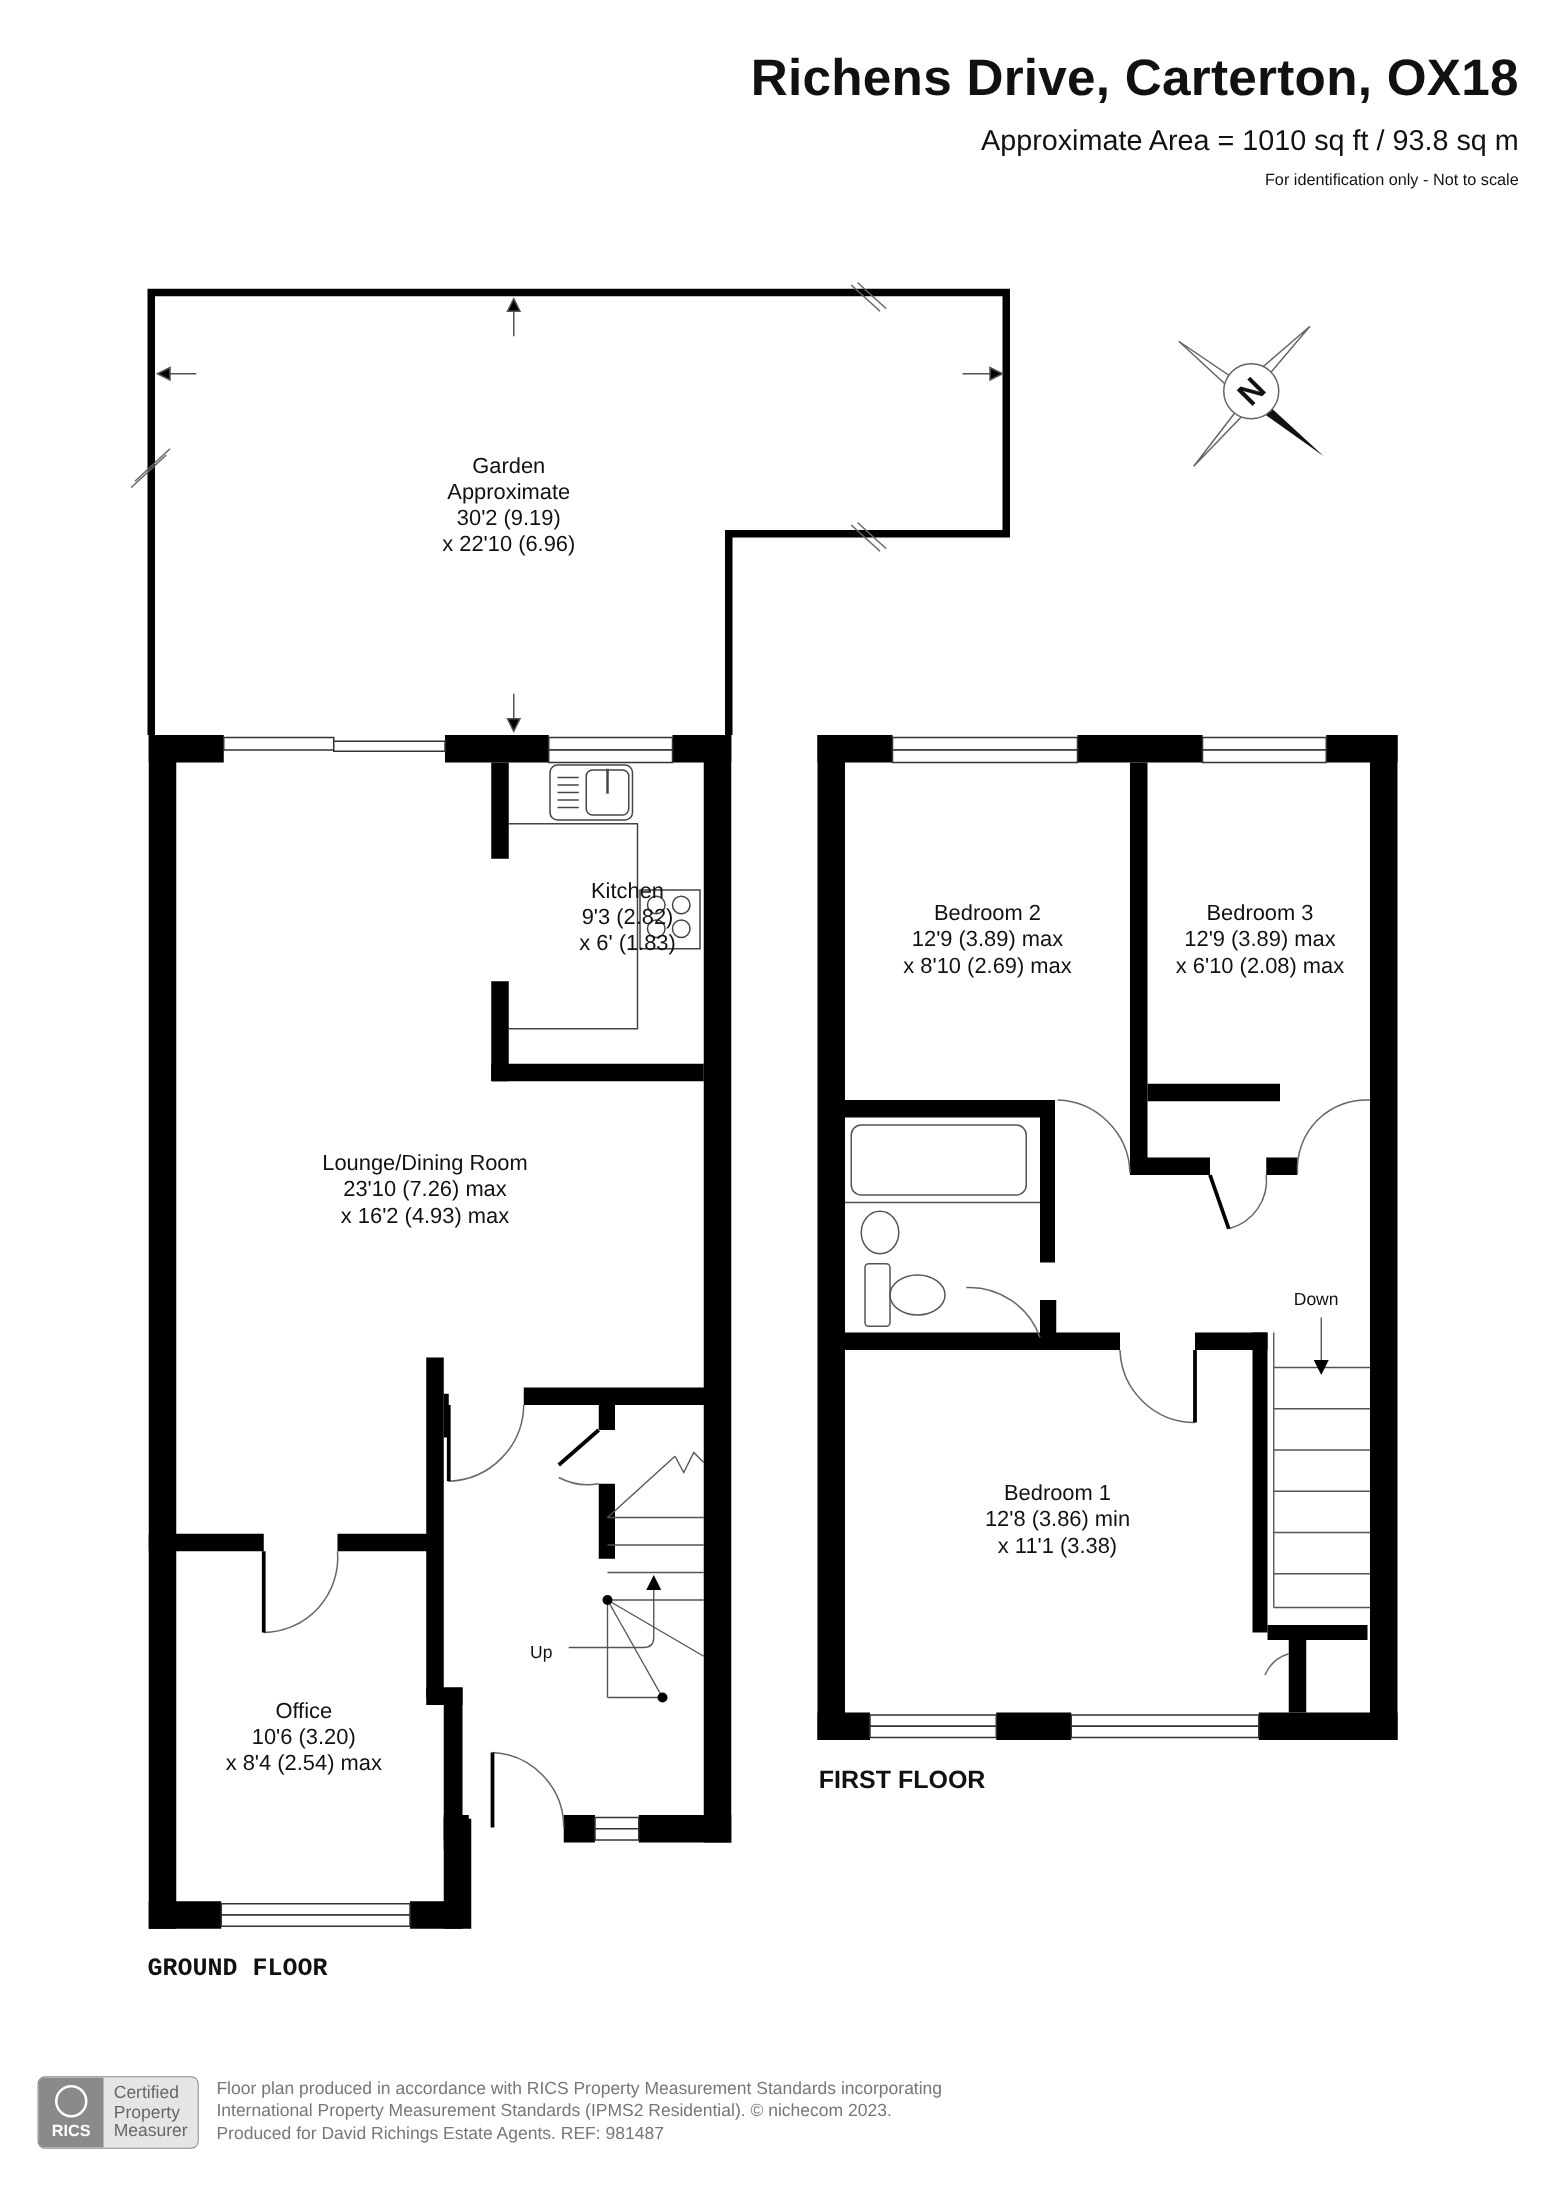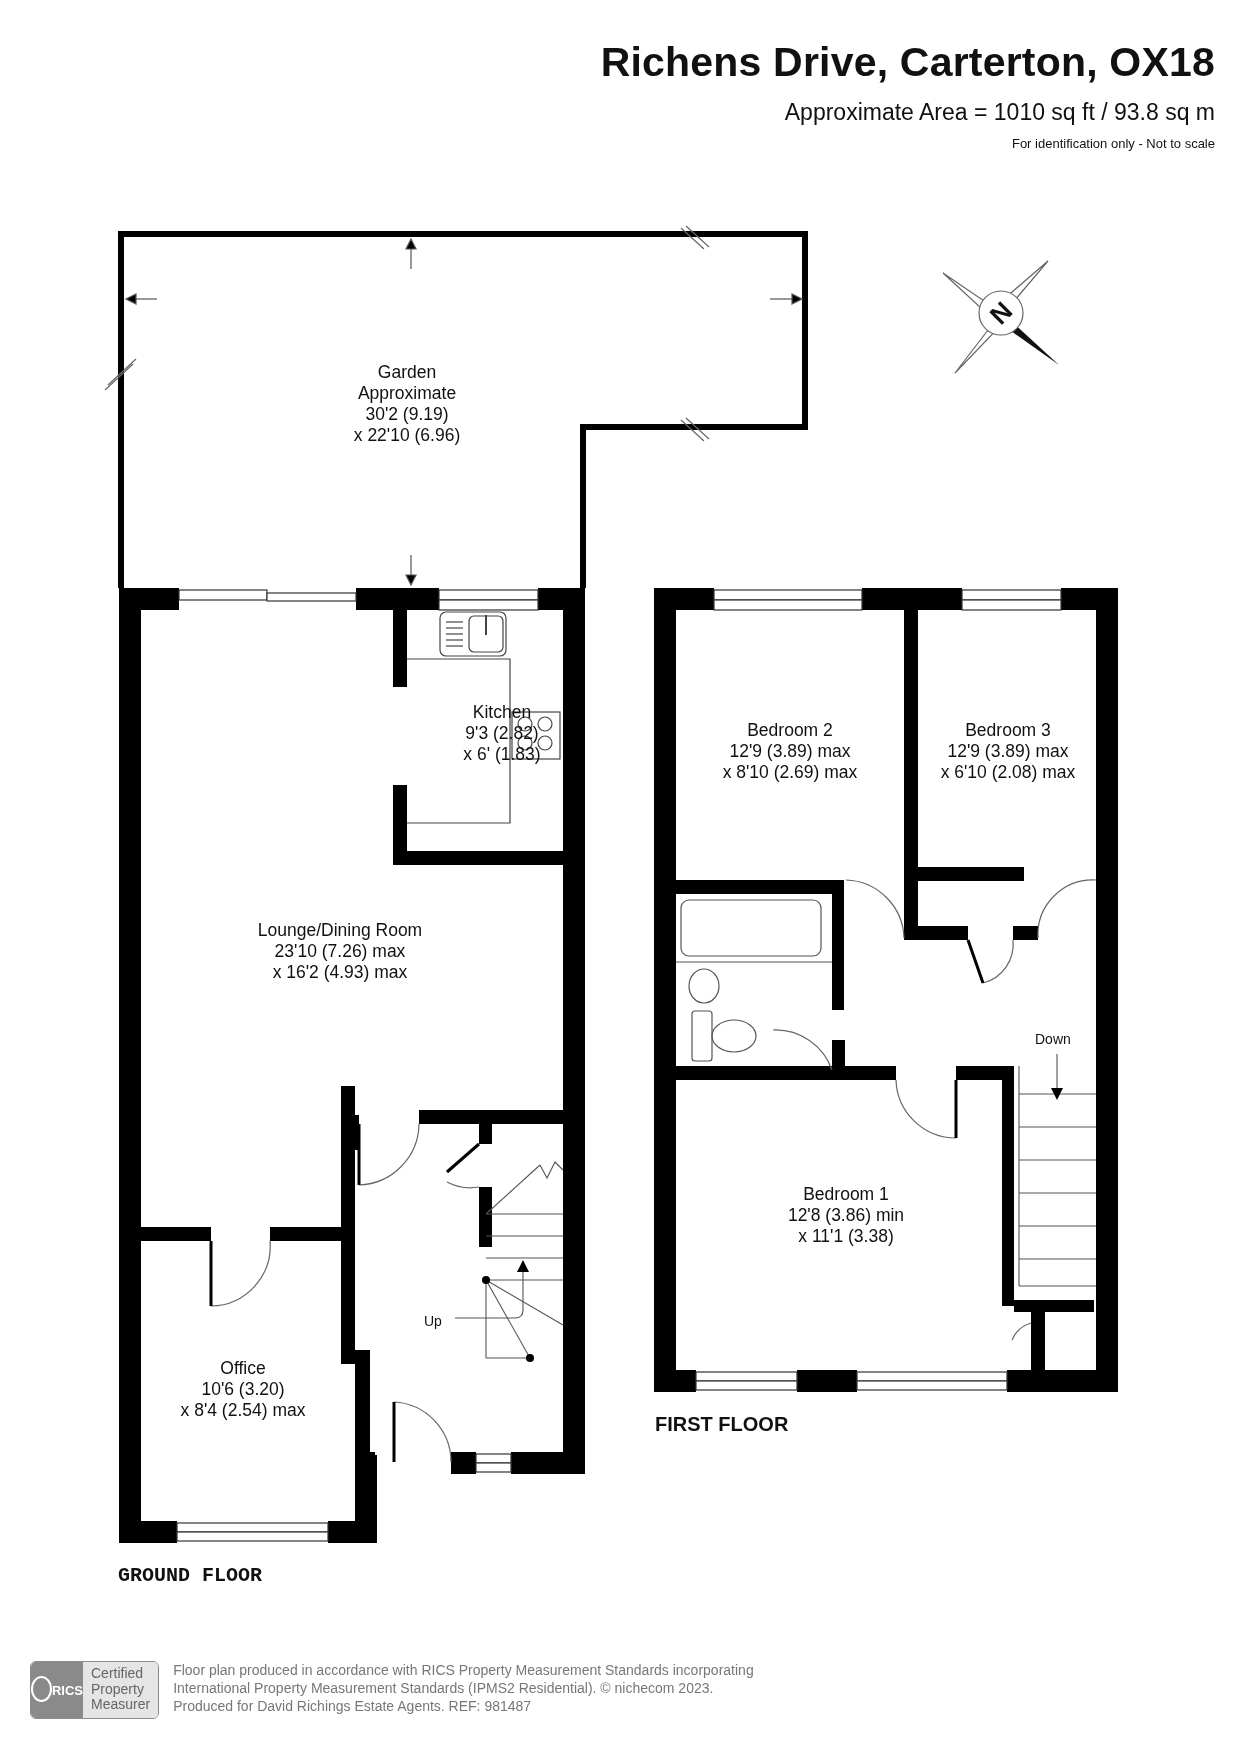--- a/index.html
+++ b/index.html
@@ -9,21 +9,21 @@
   .title { font-size:41px; font-weight:bold; letter-spacing:0.2px; line-height:1.1; }
   .area { font-size:23px; margin-top:14px; }
   .note { font-size:13px; margin-top:10px; }
   svg.plan { position:absolute; left:0; top:0; }
   .rlabel { position:absolute; text-align:center; font-size:17.5px; line-height:21px; transform:translateX(-50%); white-space:nowrap; }
   .rlabel .rname { font-weight:normal; }
   .floor-label { position:absolute; font-size:20px; font-weight:bold; }
   .small-label { position:absolute; font-size:14px; font-weight:normal; }
   .footer { position:absolute; left:30px; top:1661px; display:flex; align-items:flex-start; }
   .rics-badge { display:flex; align-items:stretch; height:56px; border:1.5px solid #8a8a8a; border-radius:6px; overflow:hidden; }
-  .rics-logo { width:52px; background:#8a8a8a; color:#fff; display:flex; flex-direction:row; align-items:center; justify-content:center; font-size:13px; font-weight:bold; }
+  .rics-logo { width:52px; background:#8a8a8a; color:#fff; display:flex; flex-direction:column; align-items:center; justify-content:center; font-size:13px; font-weight:bold; }
   .rics-logo .globe { width:22px; height:22px; border-radius:50%; border:2px solid #fff; margin-bottom:3px; }
   .rics-text { padding:4px 8px; font-size:14px; font-weight:normal; color:#666; line-height:15.5px; background:#e5e5e5; }
   .footer-text { margin-left:14px; font-size:14px; color:#777; line-height:18px; }
 </style>
 </head>
 <body>
 
 <div class="header">
   <div class="title">Richens Drive, Carterton, OX18</div>
   <div class="area">Approximate Area = 1010 sq ft / 93.8 sq m</div>

